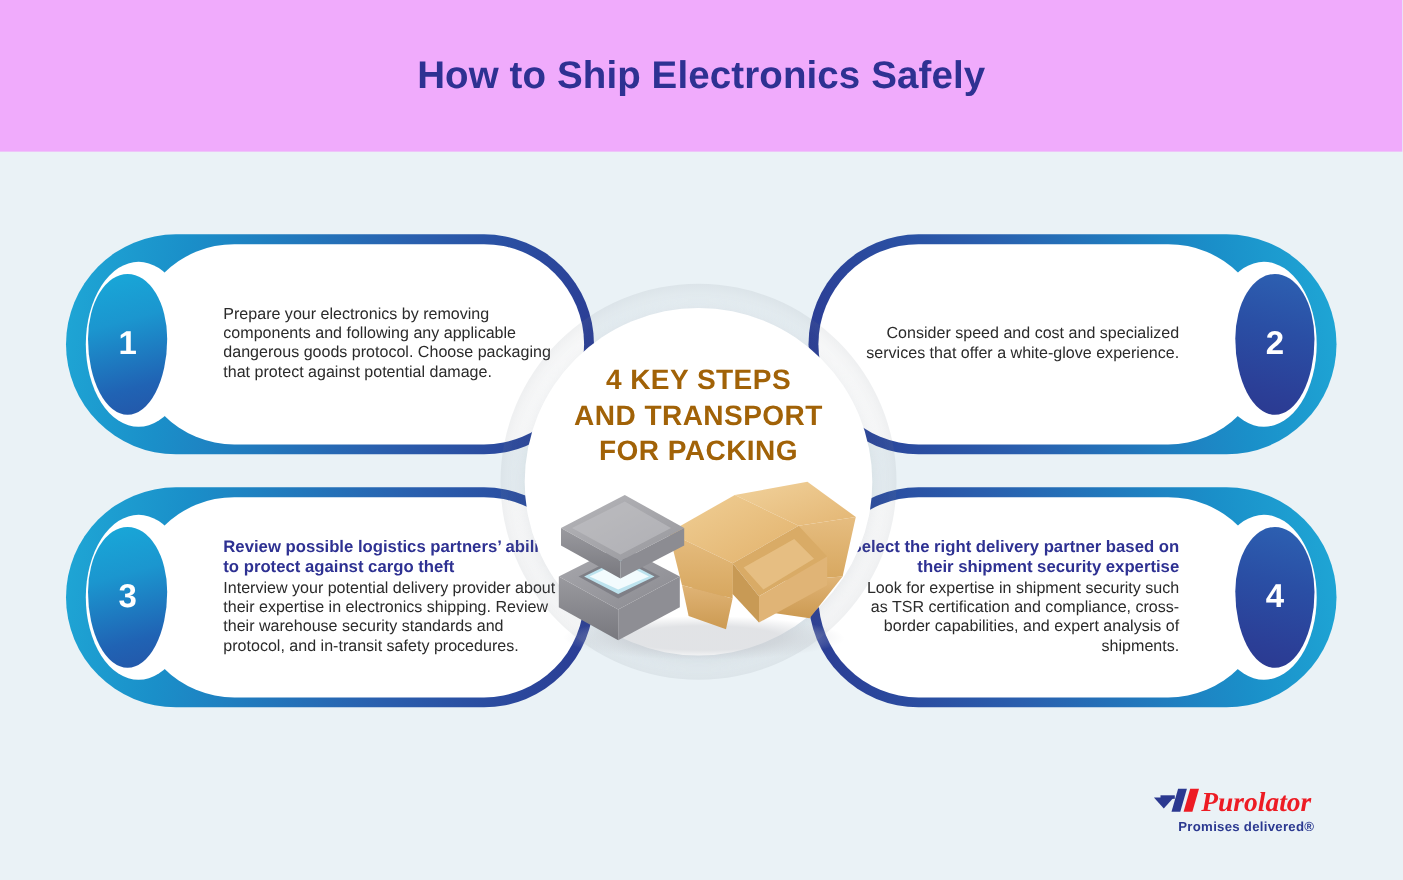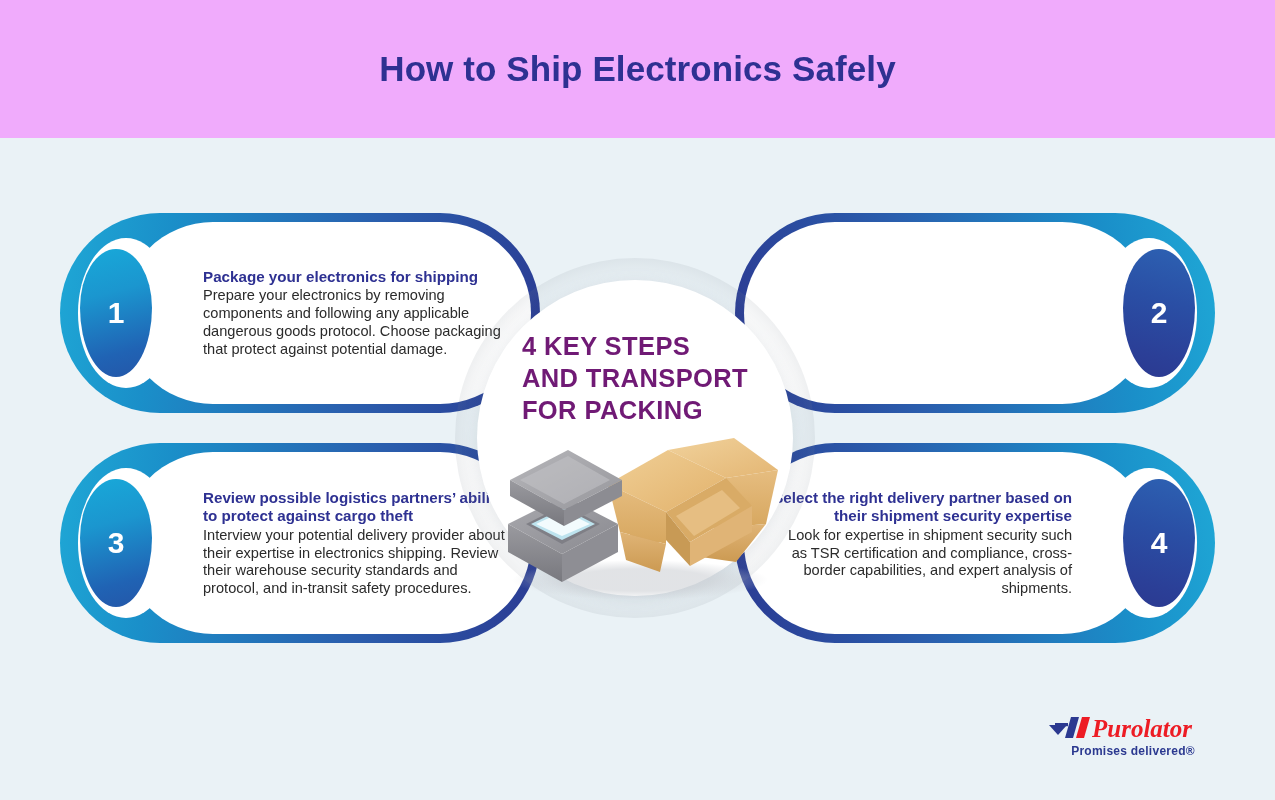--- a/index.html
+++ b/index.html
@@ -111,21 +111,21 @@
     background:radial-gradient(circle at 50% 50%, rgba(0,0,0,0) 62%, rgba(120,130,140,.17) 74%, rgba(160,170,180,.10) 88%, rgba(0,0,0,0) 100%);
   }
   #hub-circle{
     position:absolute; left:22px; top:22px; width:316px; height:316px;
     border-radius:50%; background:#ffffff;
     box-shadow:0 3px 16px rgba(90,105,120,.20);
     display:flex; flex-direction:column; align-items:center;
   }
   #hub-title{
     margin-top:50px;
-    color:#701a75;
+    text-align:center; color:#a16207;
     font-size:25.5px; font-weight:700; line-height:1.26;
     letter-spacing:.4px;
   }
   #hub-illustration{ margin-top:6px; }
 
   
   #purolator-logo{
     position:absolute; right:58px; bottom:42px;
     width:168px; text-align:center; z-index:7;
   }
@@ -145,33 +145,33 @@
 <div id="infographic-body">
 
   <div class="step-card" id="step-card-1" style="left:60px; top:75px; width:480px; height:200px;">
     <div class="card-shell left-grad"></div>
     <div class="card-inner side-left"></div>
     <div class="card-notch side-left"></div>
     <div class="badge side-left">
       <span>1</span>
     </div>
     <div class="card-text align-left">
-      <div class="card-heading">Package your electronics for shipping</div>
       <div class="card-body">Prepare your electronics by removing components and following any applicable dangerous goods protocol. Choose packaging that protect against potential damage.</div>
     </div>
   </div>
 
   <div class="step-card" id="step-card-2" style="right:60px; top:75px; width:480px; height:200px;">
     <div class="card-shell right-grad"></div>
     <div class="card-inner side-right"></div>
     <div class="card-notch side-right"></div>
     <div class="badge side-right">
       <span>2</span>
     </div>
     <div class="card-text align-right">
+      <div class="card-body">Consider speed and cost and specialized services that offer a white-glove experience.</div>
     </div>
   </div>
 
   <div class="step-card" id="step-card-3" style="left:60px; top:305px; width:480px; height:200px;">
     <div class="card-shell left-grad"></div>
     <div class="card-inner side-left"></div>
     <div class="card-notch side-left"></div>
     <div class="badge side-left">
       <span>3</span>
     </div>

